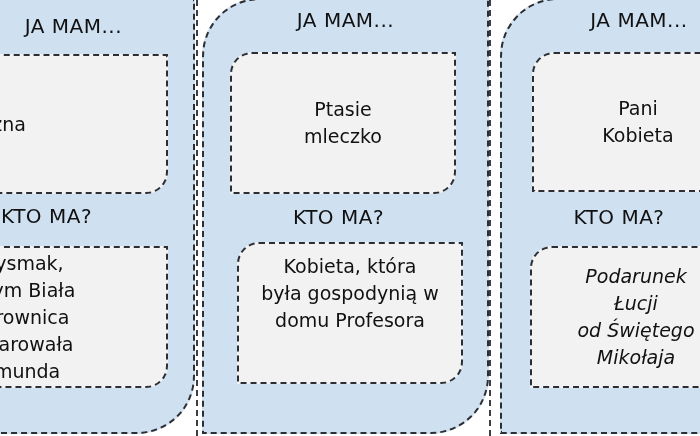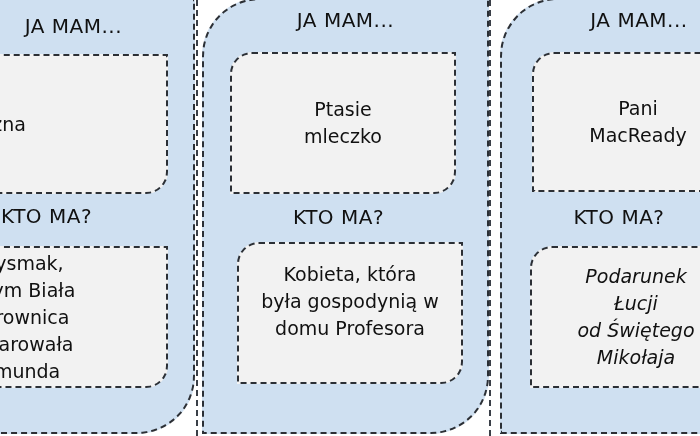--- a/index.html
+++ b/index.html
@@ -82,33 +82,33 @@
 <div class="cut-line" style="left:196px;"></div>
 
 <div class="card" style="left:202px; width:287px;">
   <div class="card-heading" style="top:8px;">JA MAM...</div>
   <div class="card-box" style="left:26px; top:52px; width:226px; height:142px;text-align:center;">
     <span class="box-text">Ptasie
 mleczko</span>
   </div>
   <div class="card-heading" style="top:205px; left:-10px; right:auto; width:190px; text-align:right;">KTO MA?</div>
   <div class="card-box box-top-align" style="left:33px; top:242px; width:226px; height:142px;">
-    <span class="box-text" style="margin-top:17px;">Kobieta, która
+    <span class="box-text" style="margin-top:9px;">Kobieta, która
 była gospodynią w
 domu Profesora</span>
   </div>
 </div>
 
 <div class="cut-line" style="left:489px;"></div>
 
 <div class="card" style="left:500px; width:310px;">
   <div class="card-heading" style="top:8px; left:0; right:auto; width:274px;">JA MAM...</div>
   <div class="card-box" style="left:30px; top:52px; width:260px; height:140px;">
     <span class="box-text" style="margin-left:-48px;">Pani
-MacReady</span>
+Kobieta</span>
   </div>
   <div class="card-heading" style="top:205px; left:0; right:auto; width:234px;">KTO MA?</div>
   <div class="card-box" style="left:28px; top:246px; width:260px; height:142px;">
     <span class="box-text" style="margin-left:-48px;font-style:italic;">Podarunek
 Łucji
 od Świętego
 Mikołaja</span>
   </div>
 </div>
 

